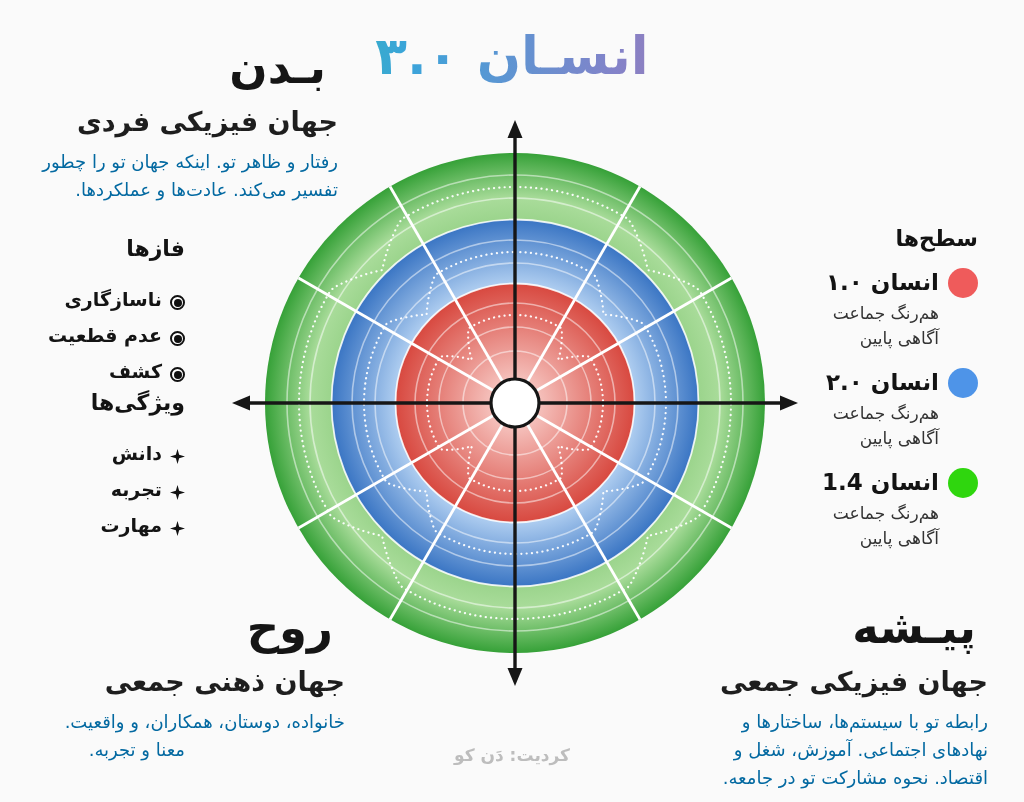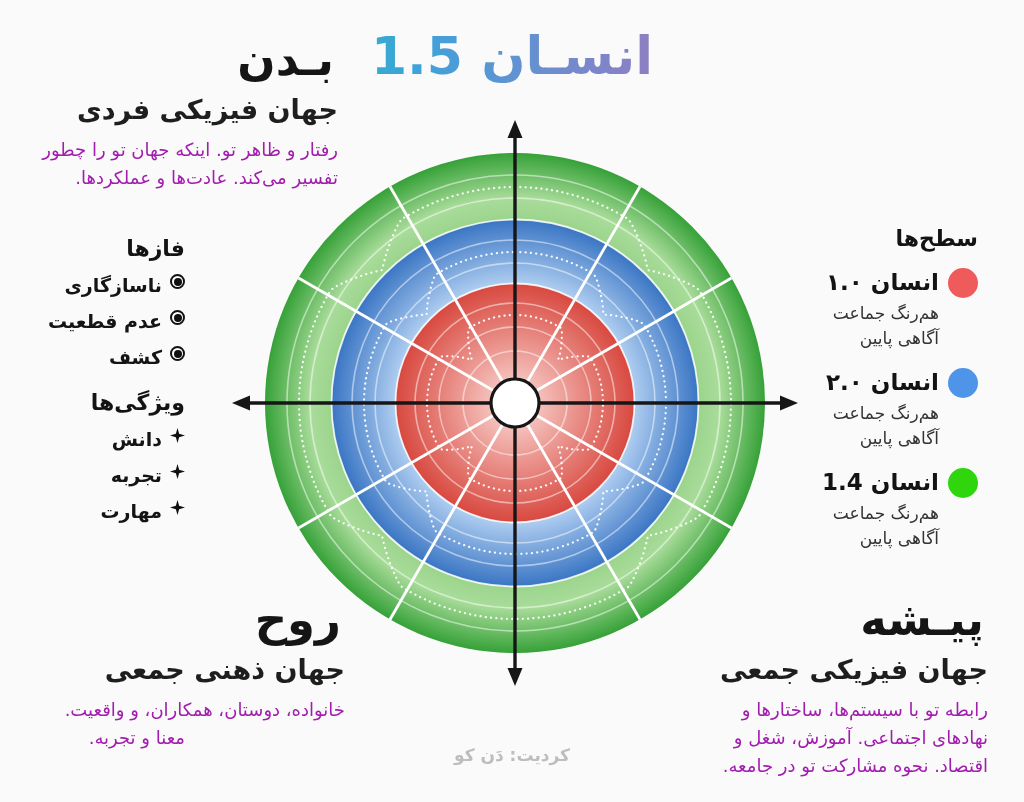--- a/index.html
+++ b/index.html
@@ -13,34 +13,34 @@
   
   .title{
     position:absolute;top:24px;left:0;right:0;text-align:center;
     font-size:52px;font-weight:800;line-height:1.25;direction:rtl;
     background-clip:text;-webkit-background-clip:text;
     color:transparent;-webkit-text-fill-color:transparent;
   }
 
   
   .corner{position:absolute;text-align:right;direction:rtl;}
-  .corner h1{margin:4px;font-size:45px;line-height:1.15;font-weight:800;color:#151515;}
+  .corner h1{margin:12px;font-size:45px;line-height:1.15;font-weight:800;color:#151515;}
   .corner .sub{margin-top:8px;font-size:27px;font-weight:700;color:#1e1e1e;}
-  .corner .body{margin-top:11px;font-size:18px;font-weight:400;color:#a21caf;line-height:1.56;}
+  .corner .body{margin-top:11px;font-size:18px;font-weight:400;color:#0369a1;line-height:1.56;}
   .tl{top:30px;right:686px;}
   .tr{top:30px;right:20px;}
   .bl{top:590px;right:679px;}
   .br{top:590px;right:36px;}
   .shift-left{margin-left:0;margin-right:160px;}
 
   
   .sidelist{position:absolute;right:839px;text-align:right;direction:rtl;}
   .sidelist .head{font-size:22px;font-weight:800;color:#131313;margin-bottom:13px;}
   .sidelist .item{
-    display:flex;flex-direction:row;align-items:flex-start;gap:8px;
+    display:flex;flex-direction:row;align-items:flex-end;gap:8px;
     justify-content:flex-start;height:36px;
     font-size:19px;font-weight:700;color:#141414;
   }
   .phases{top:236px;}
   .features{top:390px;}
   .fisheye{
     width:15px;height:15px;border-radius:50%;border:2.5px solid #111;
     box-sizing:border-box;position:relative;flex:0 0 auto;background:#fff;
   }
   .fisheye::after{
@@ -70,21 +70,21 @@
   }
 
   
   .wheel{position:absolute;left:225px;top:113px;width:580px;height:580px;}
 </style>
 </head>
 <body>
 
 <div class="canvas">
 
-  <div class="title nowrap" style="background-image: linear-gradient(90deg, rgb(62, 221, 64), rgb(43, 199, 149), rgb(59, 164, 218), rgb(131, 131, 201), rgb(185, 111, 150), rgb(208, 95, 104));">انسـان 1.5</div>
+  <div class="title nowrap" style="background-image: linear-gradient(90deg, rgb(62, 221, 64), rgb(43, 199, 149), rgb(59, 164, 218), rgb(131, 131, 201), rgb(185, 111, 150), rgb(208, 95, 104));">انسـان ۳.۰</div>
 
   <div class="corner tl">
     <h1 class="nowrap">بـدن</h1>
     <div class="sub nowrap">جهان فیزیکی فردی</div>
     <div class="body">
       <div class="nowrap">رفتار و ظاهر تو. اینکه جهان تو را چطور</div>
       <div class="nowrap">تفسیر می‌کند. عادت‌ها و عملکردها.</div>
     </div>
   </div>
 

